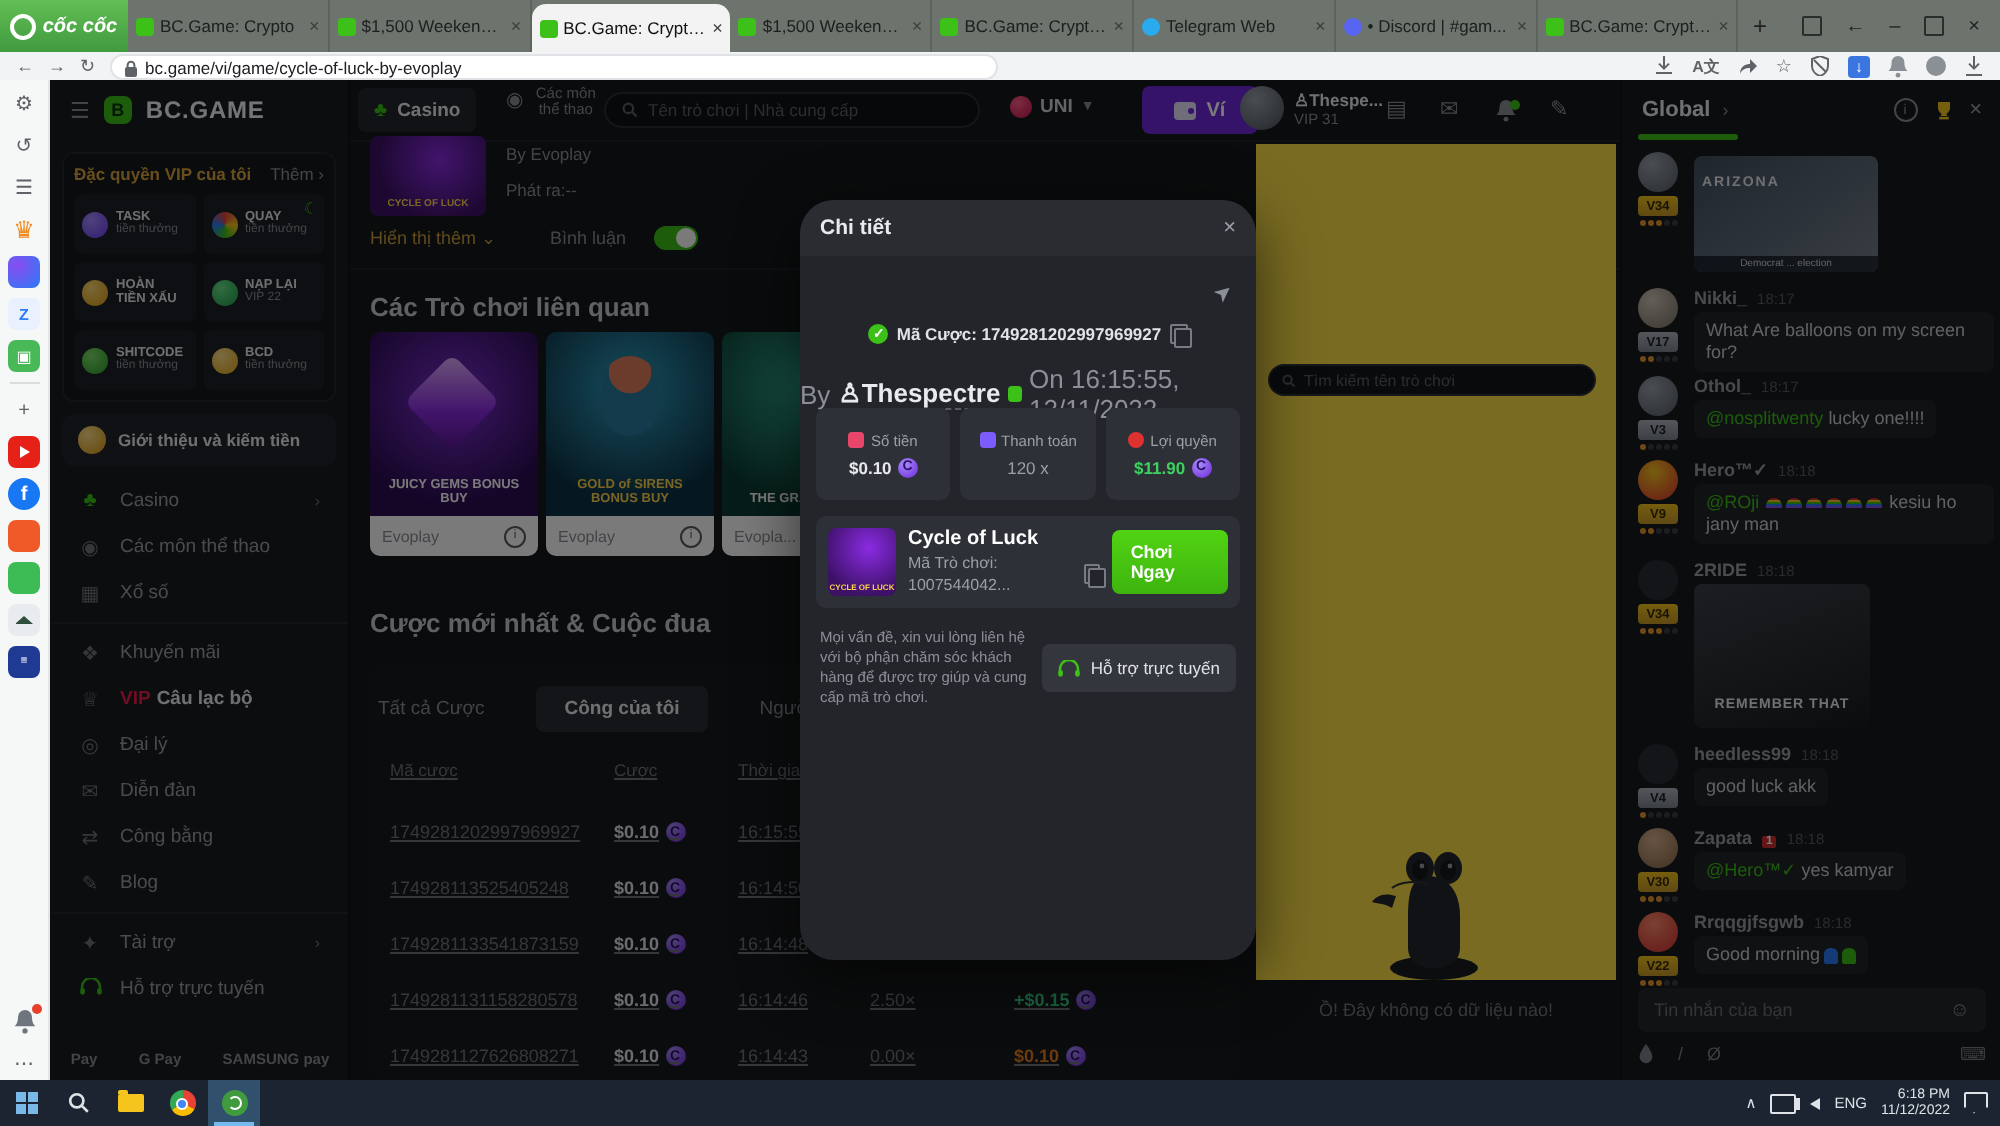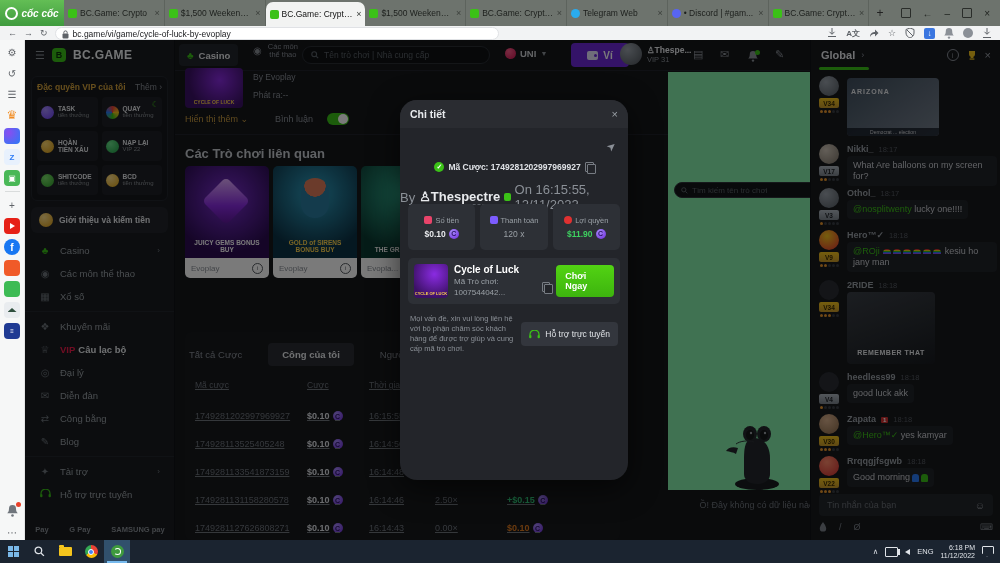--- a/index.html
+++ b/index.html
@@ -118,21 +118,21 @@
   .cardimg .nm{color:#fff;font-weight:bold;font-size:6.5px;text-align:center;line-height:7px;padding-bottom:5px;width:90%;}
   .c1{background:radial-gradient(circle at 50% 35%,#7a2fd0,#2c0c52 75%);}
   .c2{background:radial-gradient(circle at 50% 30%,#2f9ec0,#0c3346 75%);}
   .c2 .nm{color:#ffd34d;}
   .c3{background:radial-gradient(circle at 50% 30%,#2fae8f,#0c3b33 75%);}
   .gem{position:absolute;left:24px;top:18px;width:34px;height:34px;background:linear-gradient(135deg,#e6b3ff,#8a2be2 60%,#5b1694);transform:rotate(45deg);border-radius:5px;}
   .mermaid{position:absolute;left:28px;top:12px;width:28px;height:40px;background:radial-gradient(circle at 50% 20%,#e07b5a 0 30%,#2a7ba0 31%);border-radius:14px;}
   .cardfoot{height:20px;background:#ffffff;display:flex;align-items:center;padding:0 6px;color:#8b9097;font-size:8px;}
   .info{margin-left:auto;width:9px;height:9px;border:1px solid #565b61;border-radius:50%;font-size:6px;display:flex;align-items:center;justify-content:center;color:#565b61;}
   
-  .gpanel{position:absolute;left:453px;top:32px;width:180px;height:418px;background:#86efac;margin-left:40px;}
+  .gpanel{position:absolute;left:453px;top:32px;width:180px;height:418px;background:#fde047;}
   .gsearch{position:absolute;left:6px;top:110px;width:164px;height:16px;border:1px solid #2e323a;border-radius:8px;display:flex;align-items:center;gap:4px;padding:0 6px;box-sizing:border-box;color:#596066;font-size:8px;background:#14161a;}
   .croc{position:absolute;left:56px;top:348px;}
   .emptytxt{position:absolute;left:0px;top:428px;width:180px;text-align:center;color:#6f757c;font-size:9px;}
   
   .betpanel{position:absolute;left:10px;top:292px;width:435px;height:208px;background:#17191d;border-radius:6px;}
   .bettabs{position:absolute;left:14px;top:300px;height:28px;display:flex;align-items:center;gap:26px;font-size:9.5px;color:#8b9097;}
   .bettab.active{background:#2a2d33;color:#e8eaed;font-weight:bold;border-radius:4px;padding:6px 14px;}
   .betgrid{display:grid;grid-template-columns:112px 62px 66px 72px 80px;align-items:center;text-decoration:underline;}
   .bethead{position:absolute;left:20px;top:340px;width:400px;color:#6f757c;font-size:8.5px;}
   .betrow{position:absolute;left:20px;width:400px;height:28px;font-size:9px;color:#6f757c;}
@@ -574,20 +574,21 @@
         <ellipse cx="40" cy="14" rx="7" ry="8" fill="#24272c"></ellipse>
         <ellipse cx="26" cy="15" rx="4" ry="5" fill="#15171a"></ellipse>
         <ellipse cx="40" cy="15" rx="4" ry="5" fill="#15171a"></ellipse>
         <circle cx="27" cy="13" r="1.2" fill="#9aa0a6"></circle>
         <circle cx="41" cy="13" r="1.2" fill="#9aa0a6"></circle>
         <path d="M12 24c4-3 12-4 18-2" stroke="#2d3136" fill="none"></path>
       </svg>
       <div class="emptytxt">Ồ! Đây không có dữ liệu nào!</div>
     </div>
 
+    <div class="sectitle" style="left:10px;top:264px;">Cược mới nhất &amp; Cuộc đua</div>
     <div class="betpanel"></div>
     <div class="bettabs">
       <span class="bettab">Tất cả Cược</span>
       <span class="bettab active">Công của tôi</span>
       <span class="bettab">Người thắng lớn</span>
     </div>
     <div class="bethead betgrid">
       <span>Mã cược</span>
       <span>Cược</span>
       <span>Thời gian</span>

